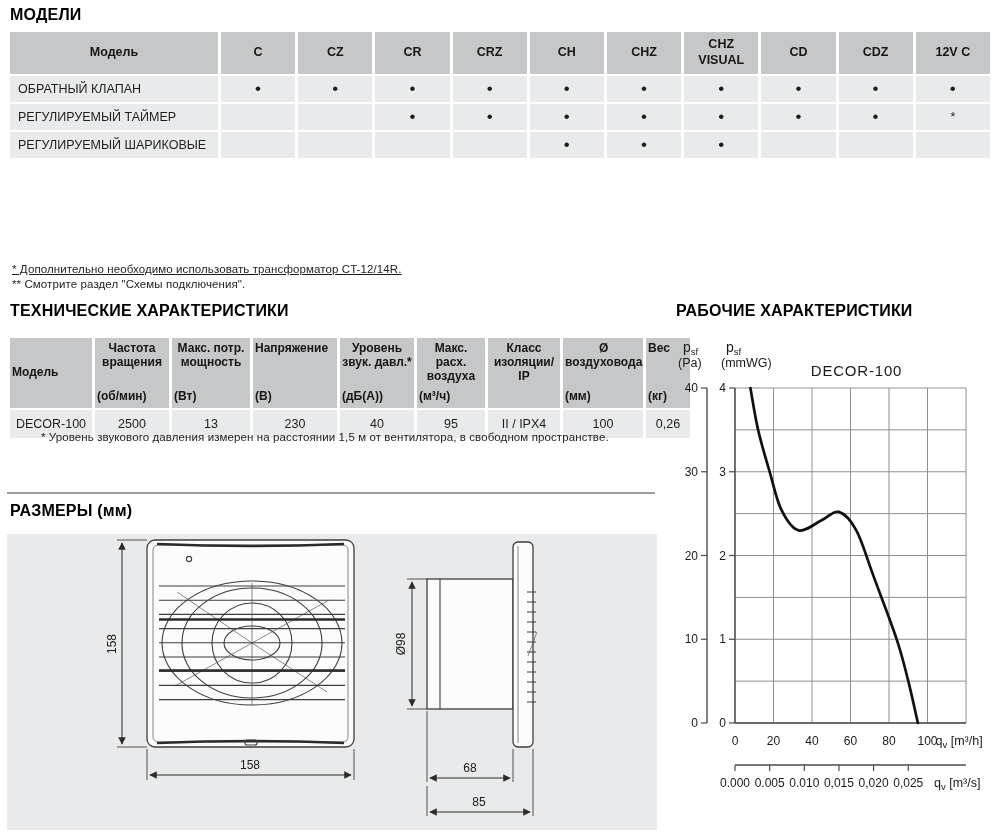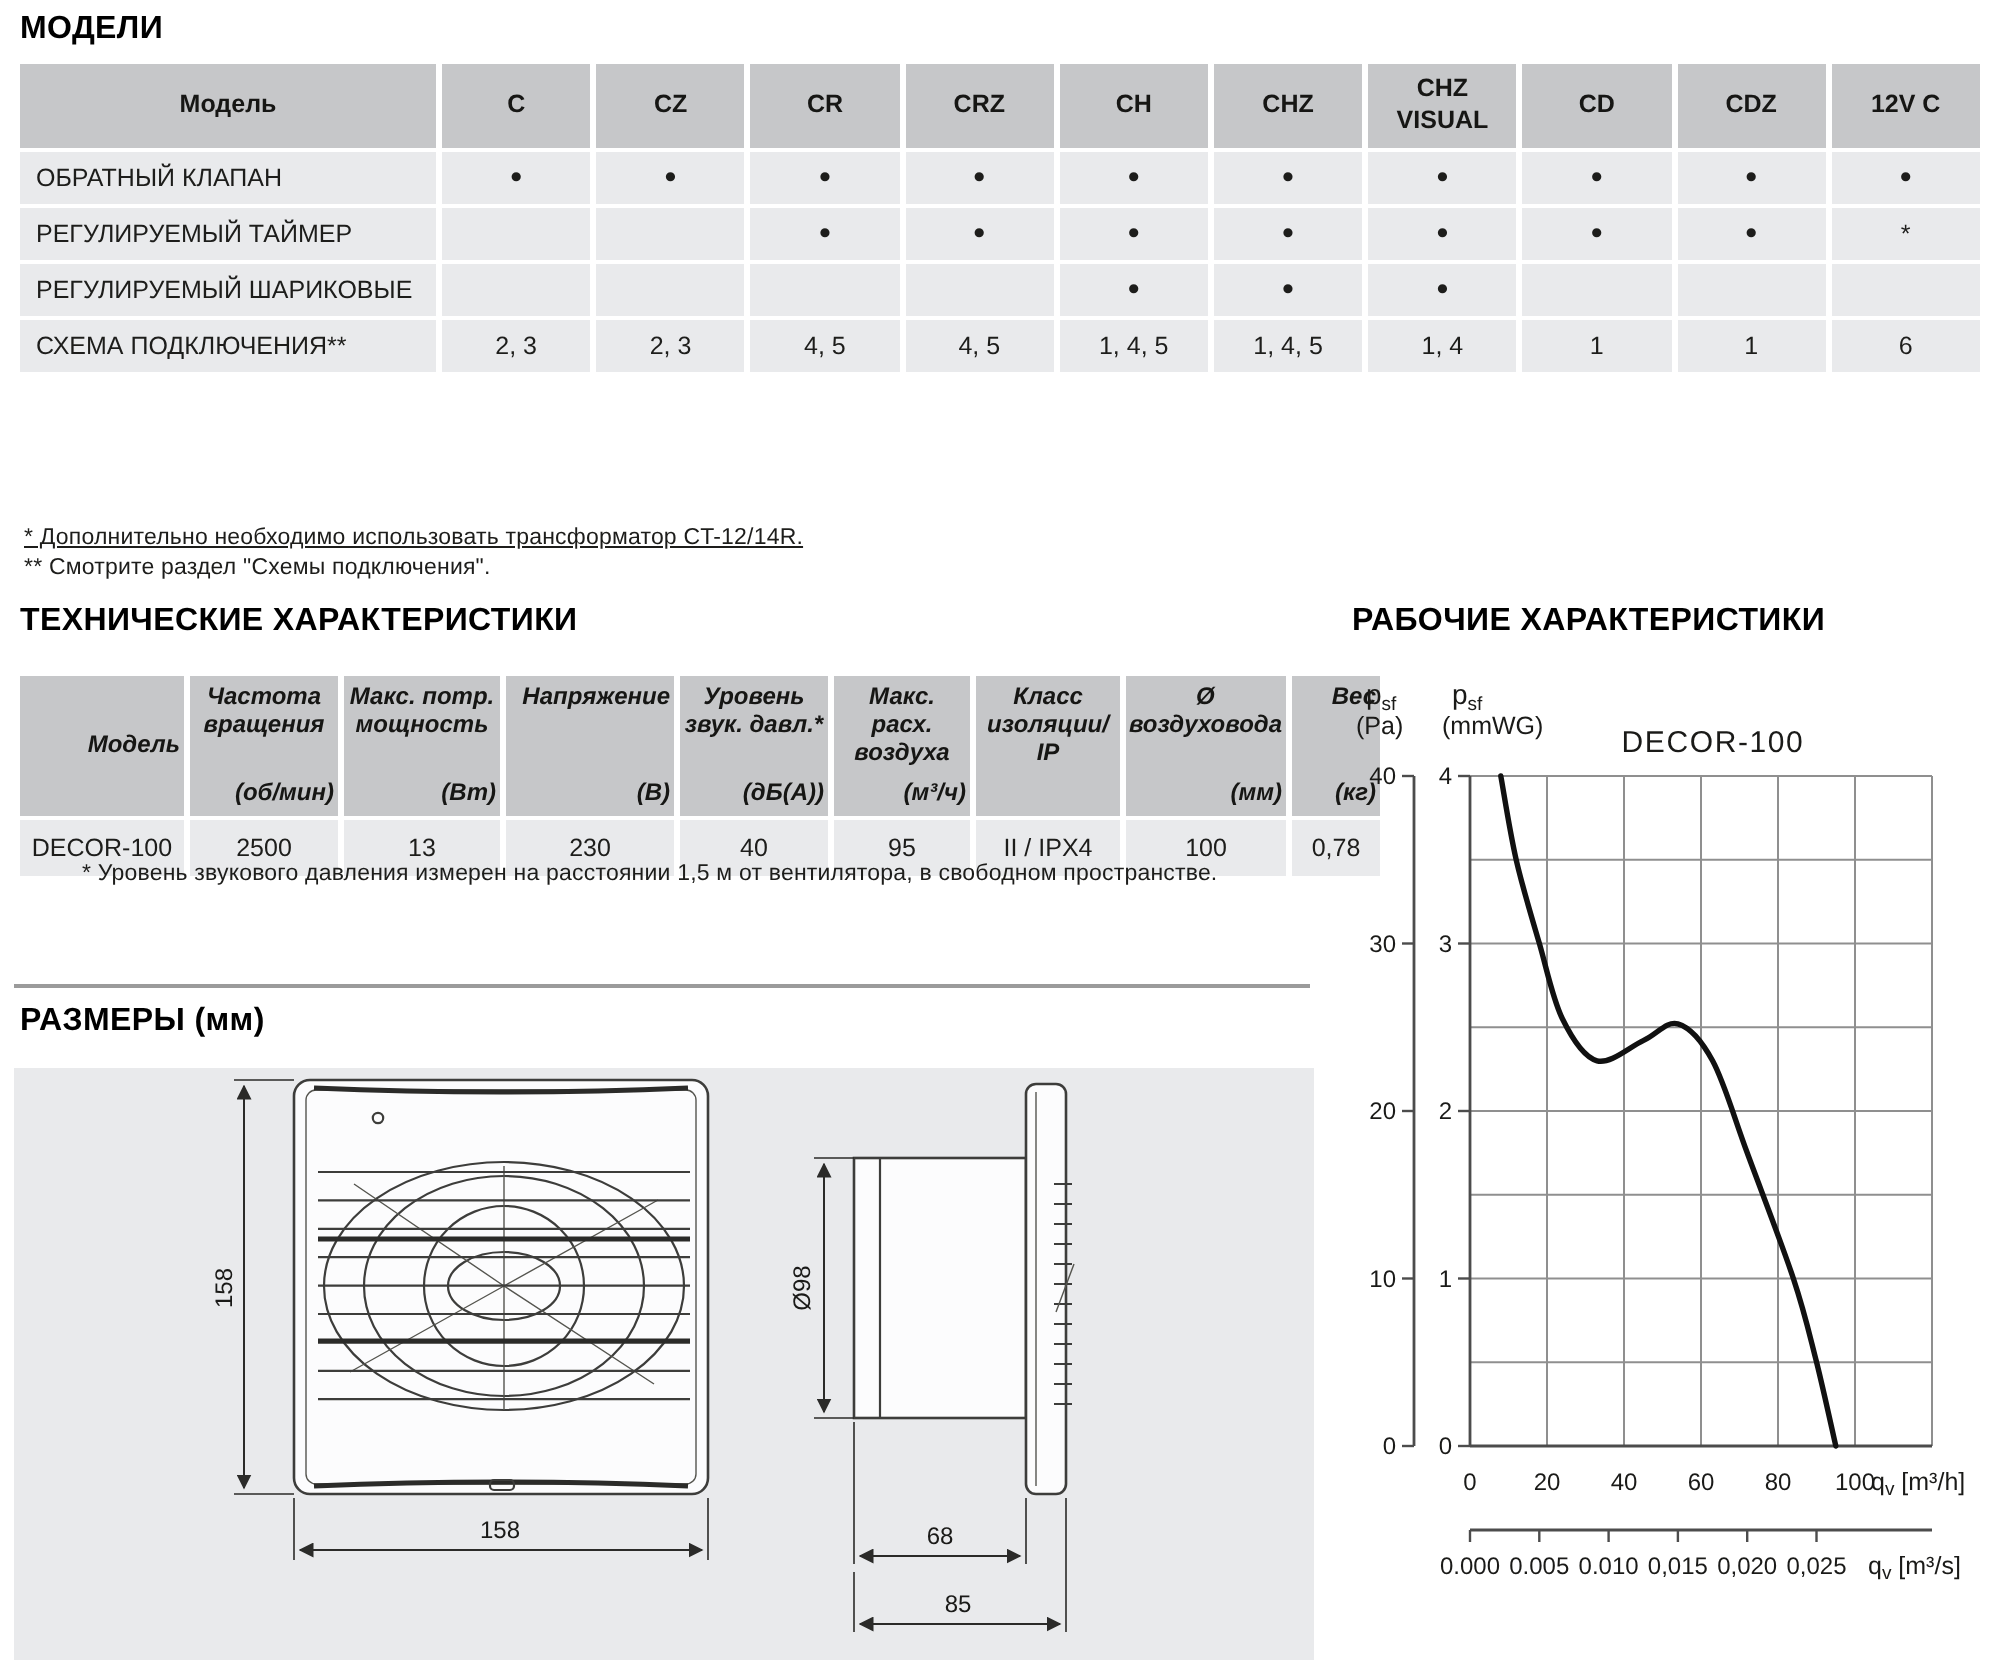--- a/index.html
+++ b/index.html
@@ -15,21 +15,21 @@
   th{background:#c6c7c9;font-weight:700;text-align:center;color:#161614;}
   td{background:#e9eaec;color:#1d1d1b;}
   #models-wrap{left:7px;top:30px;width:986px;}
   #models-table th{height:42px;font-size:12.5px;line-height:1.25;padding:0 2px;vertical-align:middle;}
   #models-table td{height:24px;font-size:12.5px;vertical-align:middle;}
   #models-table td.rowlabel{text-align:left;padding-left:8px;}
   #models-table td.val{text-align:center;}
   #models-table td.val.dot{font-size:17px;line-height:0;}
   #tech-wrap{left:7px;top:336px;width:656px;}
   #tech-table th{height:70px;font-size:12px;padding:0;vertical-align:top;}
-  #tech-table .hwrap{display:flex;flex-direction:column;justify-content:space-between;align-items:flex-end;height:62px;padding:4px 2px;line-height:1.15;font-style:italic;}
+  #tech-table .hwrap{display:flex;flex-direction:column;justify-content:space-between;align-items:flex-start;height:62px;padding:4px 2px;line-height:1.15;}
   #tech-table th.vc .hwrap{justify-content:center;}
   #tech-table td{height:26px;font-size:12.5px;text-align:center;vertical-align:middle;}
   .footnote{position:absolute;font-size:11.5px;color:#1d1d1b;letter-spacing:.1px;}
   .divider{position:absolute;left:7px;top:492px;width:648px;height:2px;background:#9b9b9b;}
   
   #dims-panel{position:absolute;left:7px;top:534px;width:650px;height:296px;background:#e9eaec;}
   .part{fill:#fcfcfd;stroke:#3d3d3b;stroke-width:1.3;}
   .pline{stroke:#3d3d3b;fill:none;stroke-width:1.1;}
   .pthin{stroke:#55554f;fill:none;stroke-width:.7;}
   .pthick{stroke:#2b2b29;stroke-width:2.6;fill:none;}
@@ -119,33 +119,20 @@
           <td class="val"></td>
           <td class="val"></td>
           <td class="val"></td>
           <td class="val dot">•</td>
           <td class="val dot">•</td>
           <td class="val dot">•</td>
           <td class="val"></td>
           <td class="val"></td>
           <td class="val"></td>
         </tr>
-        <tr>
-          <td class="rowlabel">СХЕМА ПОДКЛЮЧЕНИЯ**</td>
-          <td class="val">2, 3</td>
-          <td class="val">2, 3</td>
-          <td class="val">4, 5</td>
-          <td class="val">4, 5</td>
-          <td class="val">1, 4, 5</td>
-          <td class="val">1, 4, 5</td>
-          <td class="val">1, 4</td>
-          <td class="val">1</td>
-          <td class="val">1</td>
-          <td class="val">6</td>
-        </tr>
       </tbody>
     </table>
 </div>
 <div class="footnote" style="left:12px;top:263px;text-decoration:underline;">* Дополнительно необходимо использовать трансформатор CT-12/14R.</div>
 <div class="footnote" style="left:12px;top:278px;">** Смотрите раздел "Схемы подключения".</div>
 
 <div class="tbl-wrap" id="tech-wrap">
   <table id="tech-table">
       <colgroup>
         <col style="width: 82px;">
@@ -217,21 +204,21 @@
       <tbody>
         <tr>
           <td>DECOR-100</td>
           <td>2500</td>
           <td>13</td>
           <td>230</td>
           <td>40</td>
           <td>95</td>
           <td>II / IPX4</td>
           <td>100</td>
-          <td>0,78</td>
+          <td>0,26</td>
         </tr>
       </tbody>
     </table>
 </div>
 <div class="footnote" style="left:12px;top:431px;margin-left:29px;">* Уровень звукового давления измерен на расстоянии 1,5 м от вентилятора, в свободном пространстве.</div>
 
 <div class="divider"></div>
 
 <div id="dims-panel">
 <svg width="650" height="296" viewBox="0 0 650 296">

